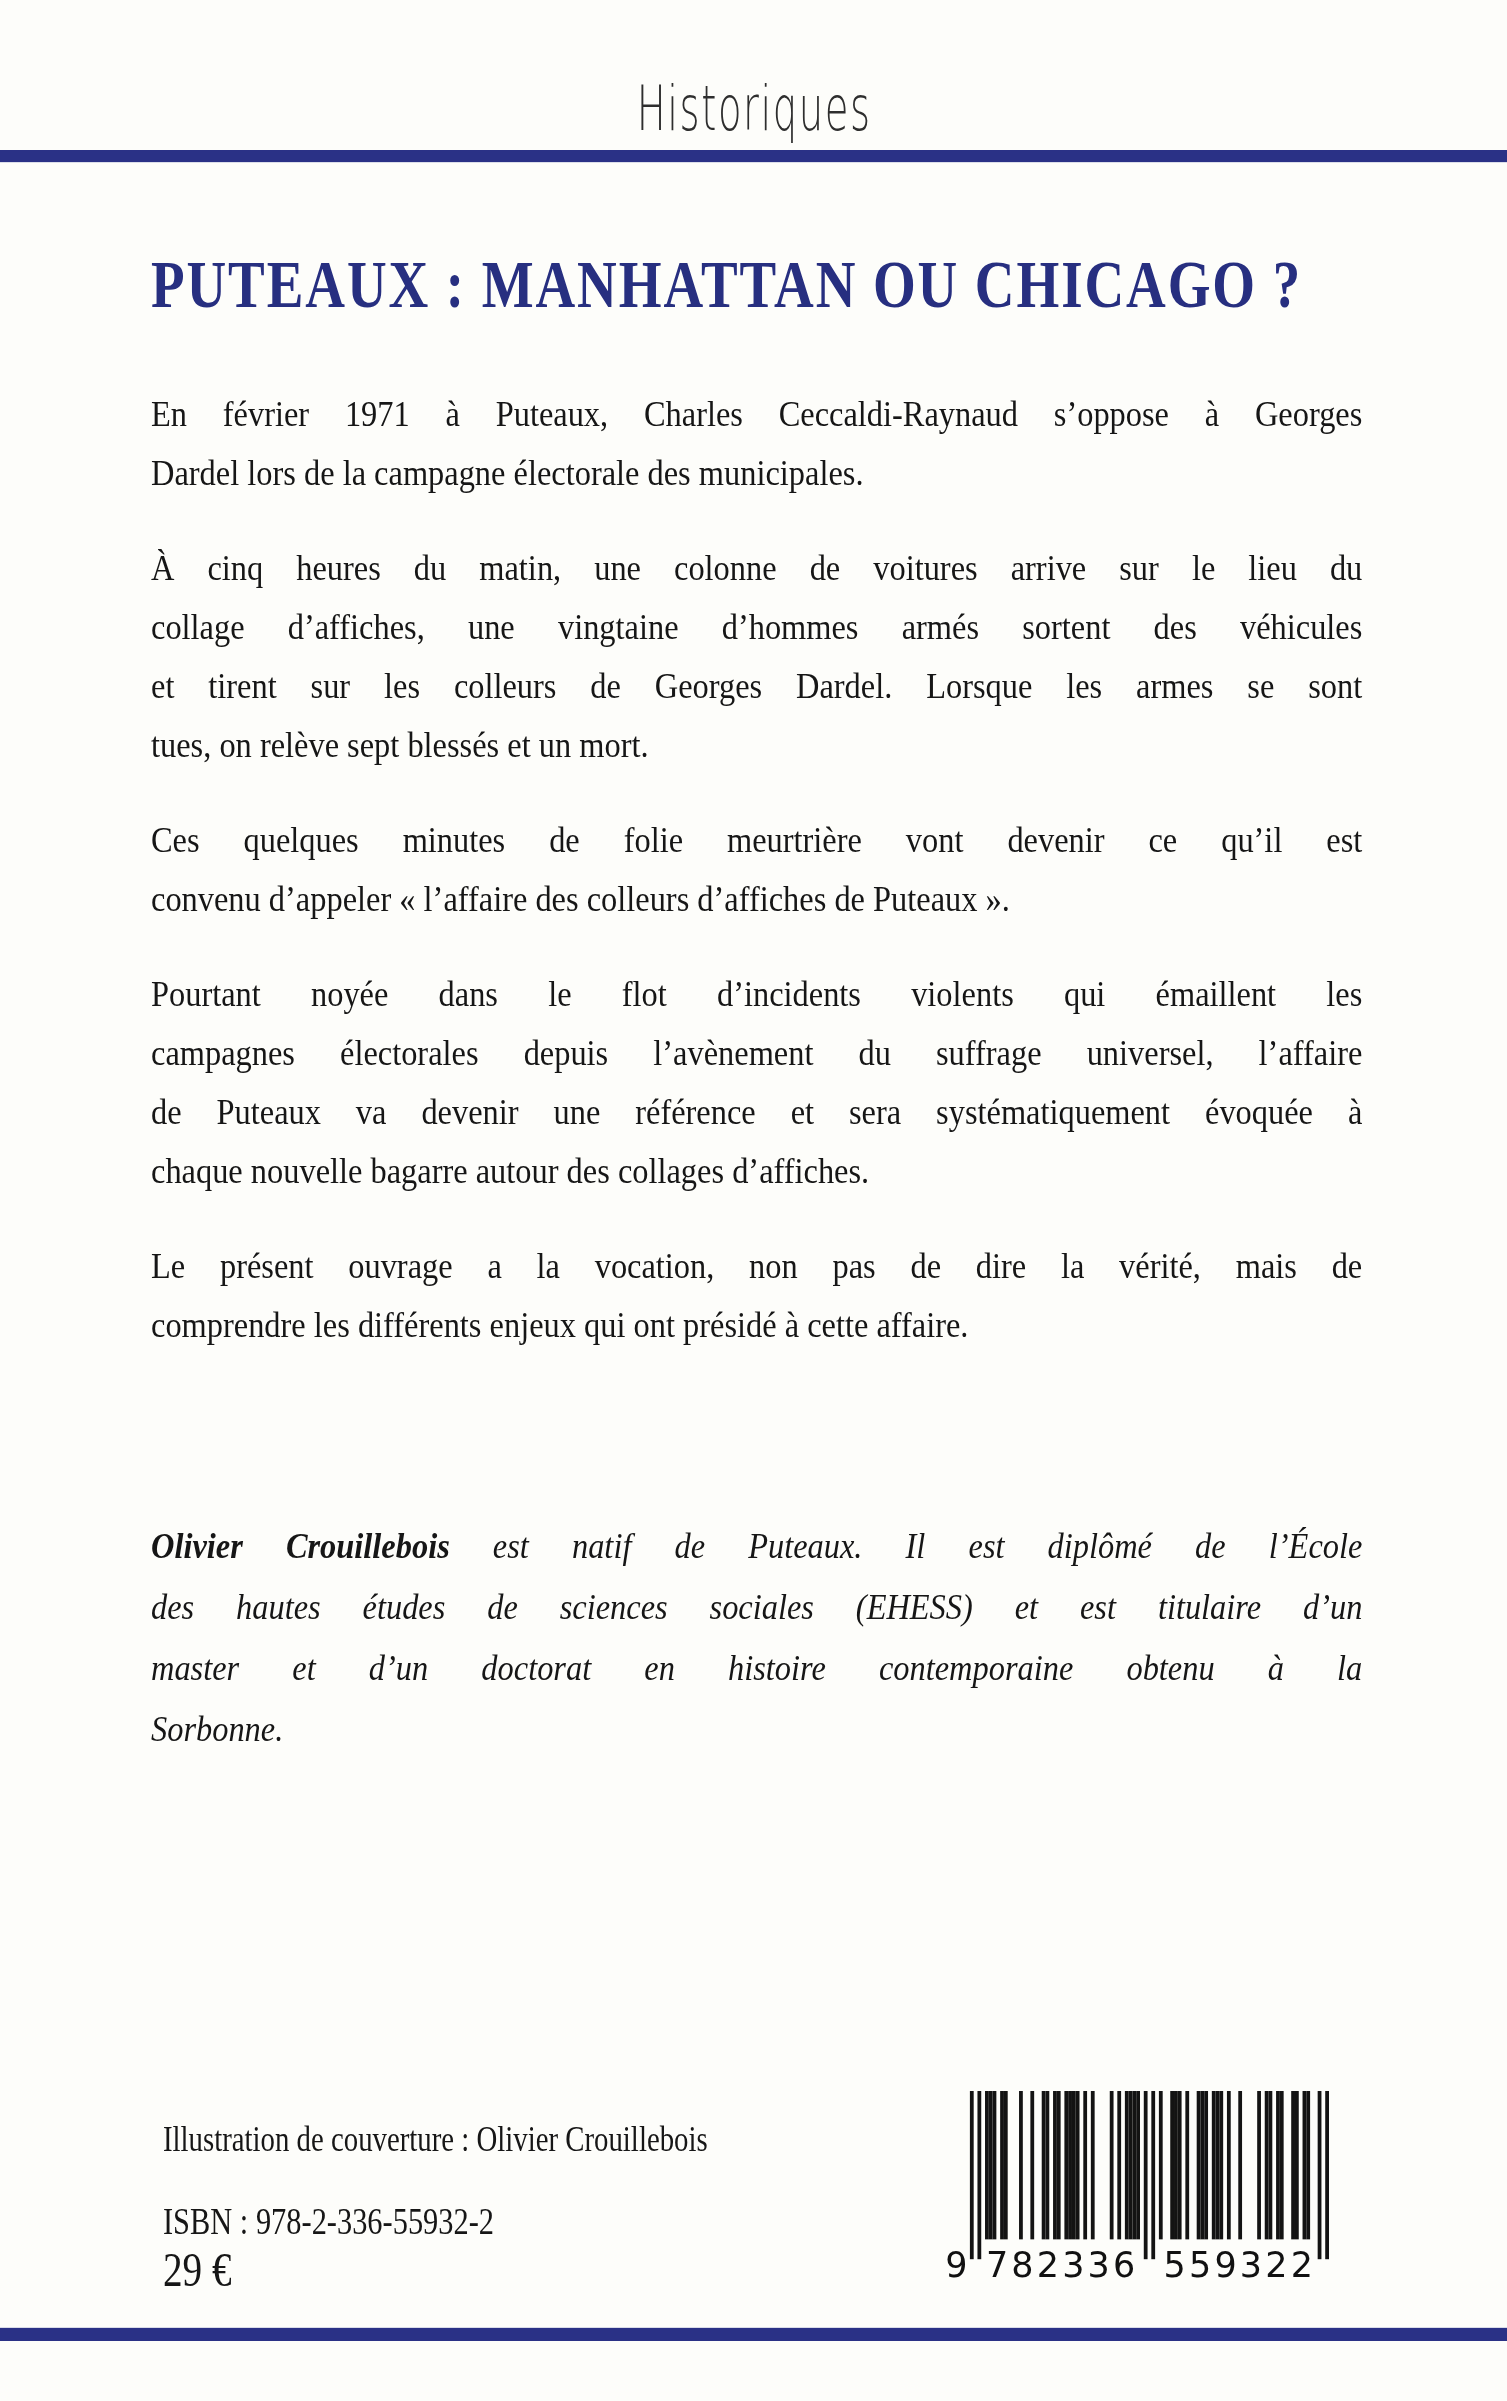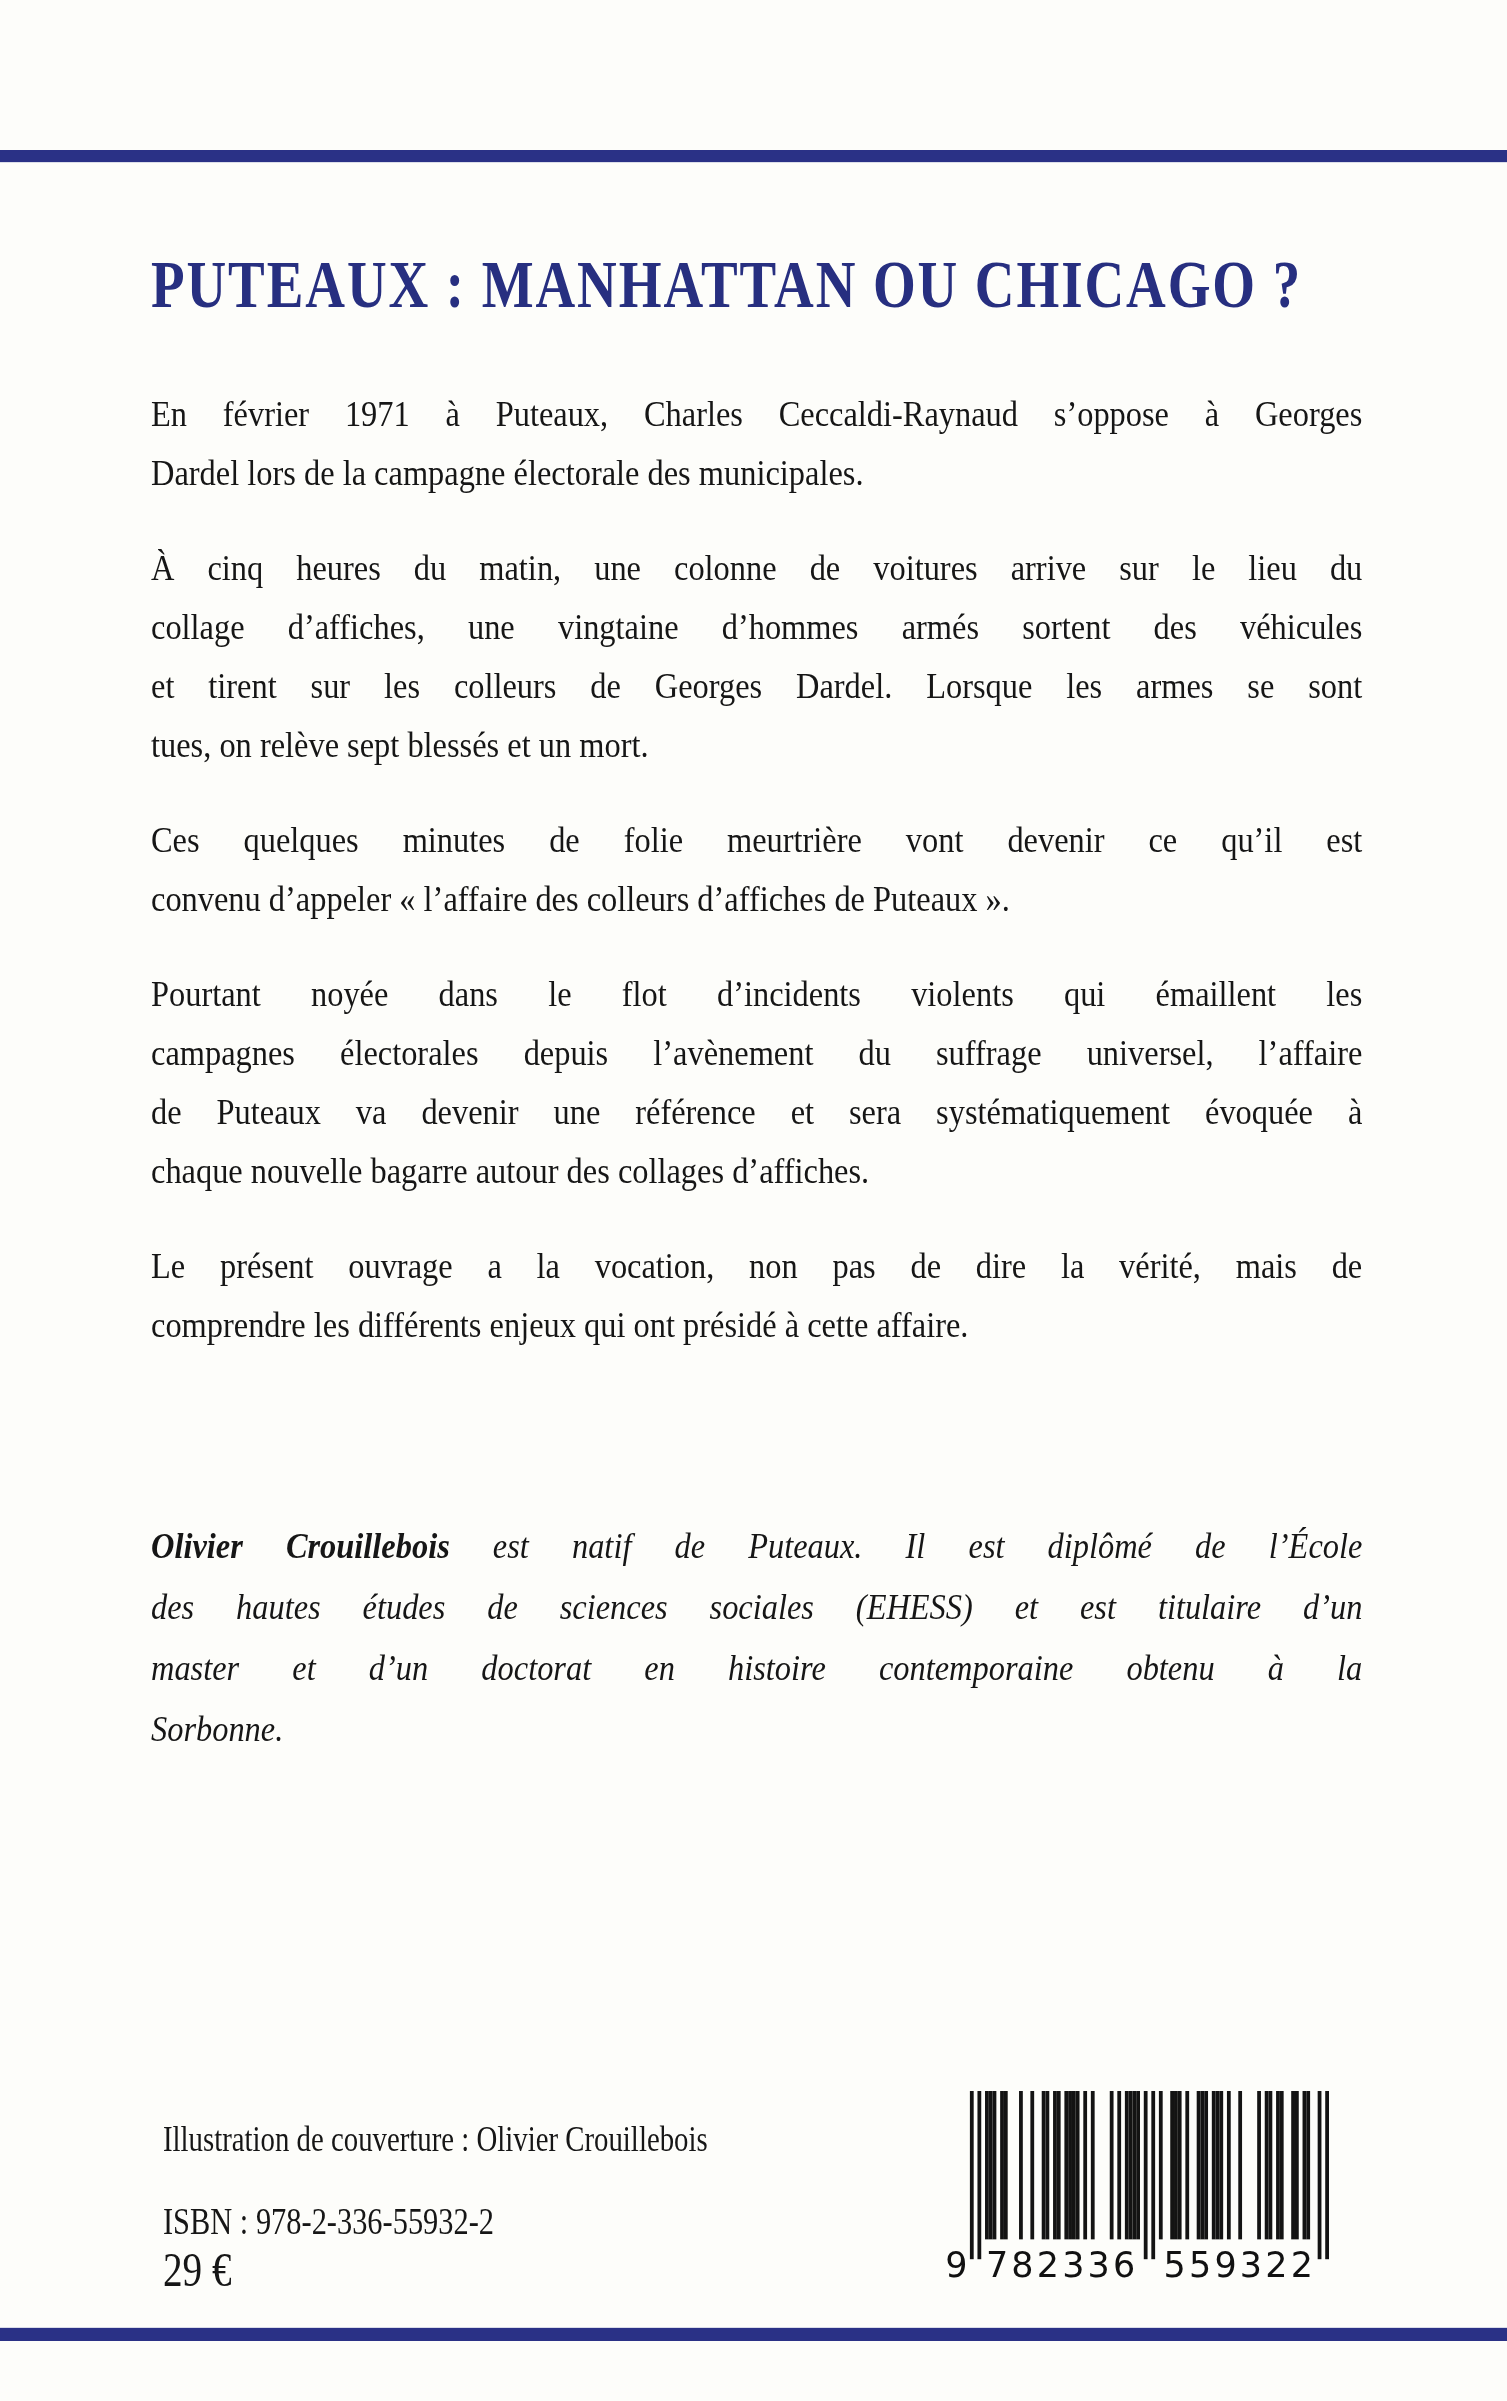--- a/index.html
+++ b/index.html
@@ -53,20 +53,23 @@
   .price  { top:2241px; font-size:49px; }
   
   #barcode { position:absolute; left:932px; top:2091px; }
   #barcode text { font-family:"DejaVu Sans","Liberation Sans",sans-serif; fill:#111; }
 </style>
 </head>
 <body>
 
 <div class="page">
 
+  <div class="logo-wrap">
+    <span class="logo">Historiques</span>
+  </div>
 
   <div class="bar top"></div>
 
   <h1 class="title">PUTEAUX : MANHATTAN OU CHICAGO ?</h1>
 
   <section class="textcol" id="synopsis">
       <div class="para">
         <div class="tline just">
           <span>En</span>
           <span>février</span>

